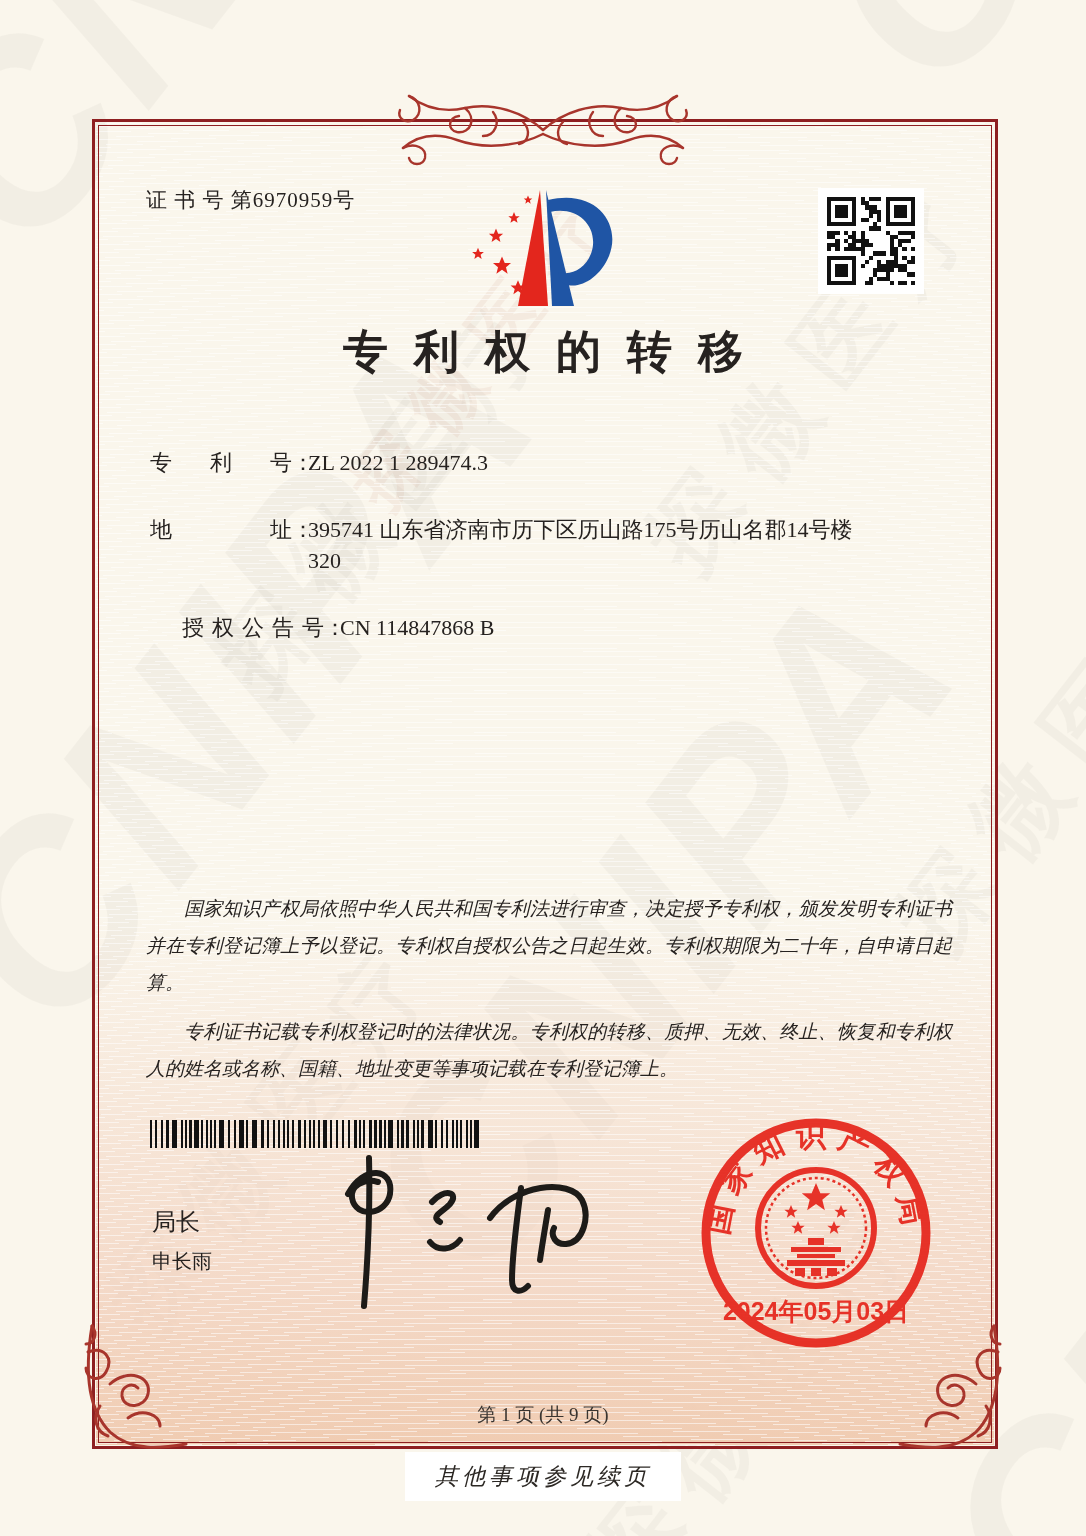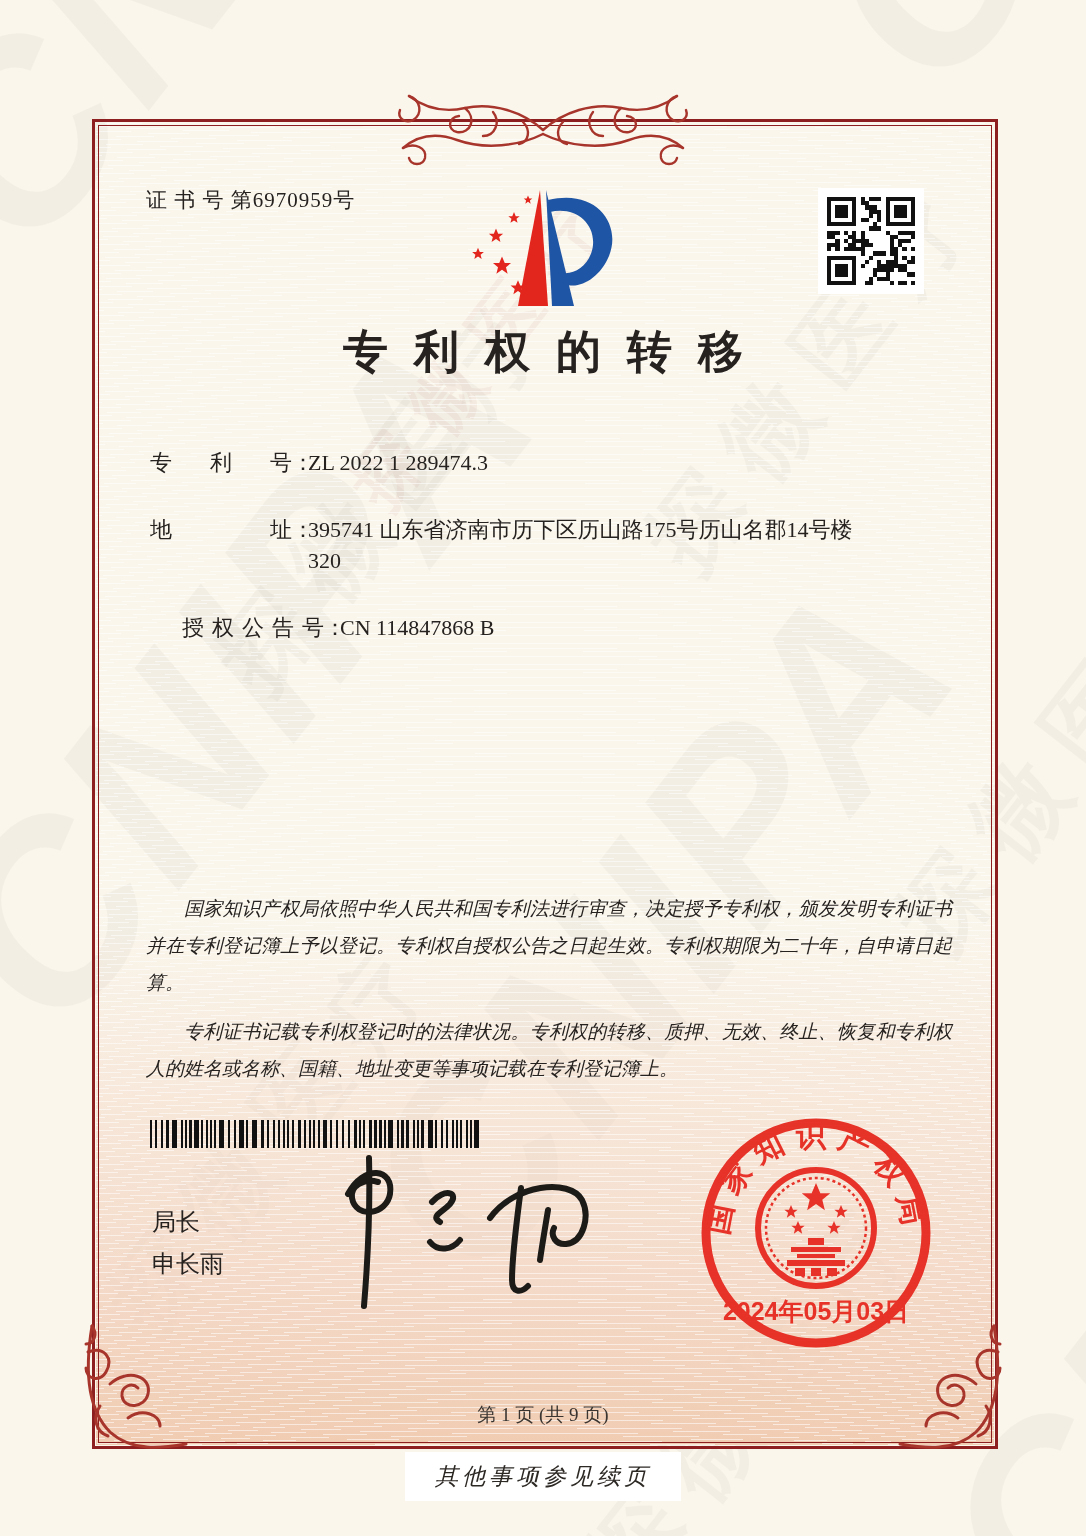--- a/index.html
+++ b/index.html
@@ -50,21 +50,21 @@
 
   
   .paras{left:146px;top:890px;width:806px;font-size:19px;line-height:37px;
          font-style:italic;text-align:justify;}
   .paras p{margin:0 0 12px 0;text-indent:2em;}
 
   
   .barcode{left:150px;top:1120px;width:332px;height:28px;display:flex;align-items:stretch;}
   .barcode span{display:block;height:100%;}
   .signer-title{left:152px;top:1206px;font-size:24px;font-family:"Liberation Sans","DejaVu Sans",sans-serif;}
-  .signer-name{left:152px;top:1248px;font-size:24px;font-family:"Liberation Sans","DejaVu Sans",sans-serif;}
+  .signer-name{left:152px;top:1248px;font-size:20px;font-family:"Liberation Sans","DejaVu Sans",sans-serif;}
   .signature{left:290px;top:1148px;}
   .seal{left:699px;top:1116px;}
   .pagenum{left:0;top:1402px;width:100%;text-align:center;font-size:19px;color:#3a3530;}
   .note{left:50%;top:1452px;transform:translateX(-50%);background:#fff;
         padding:9px 30px;font-size:23px;font-style:italic;letter-spacing:4px;color:#2c2824;}
 </style>
 </head>
 <body>
 
 <div class="wm cn" style="left:-150px;top:120px;">CNIPA</div>

